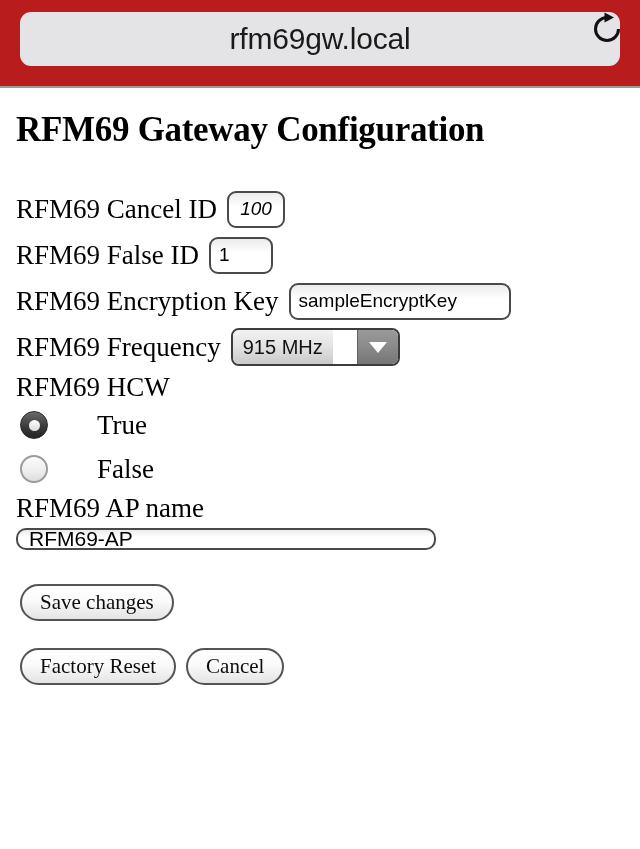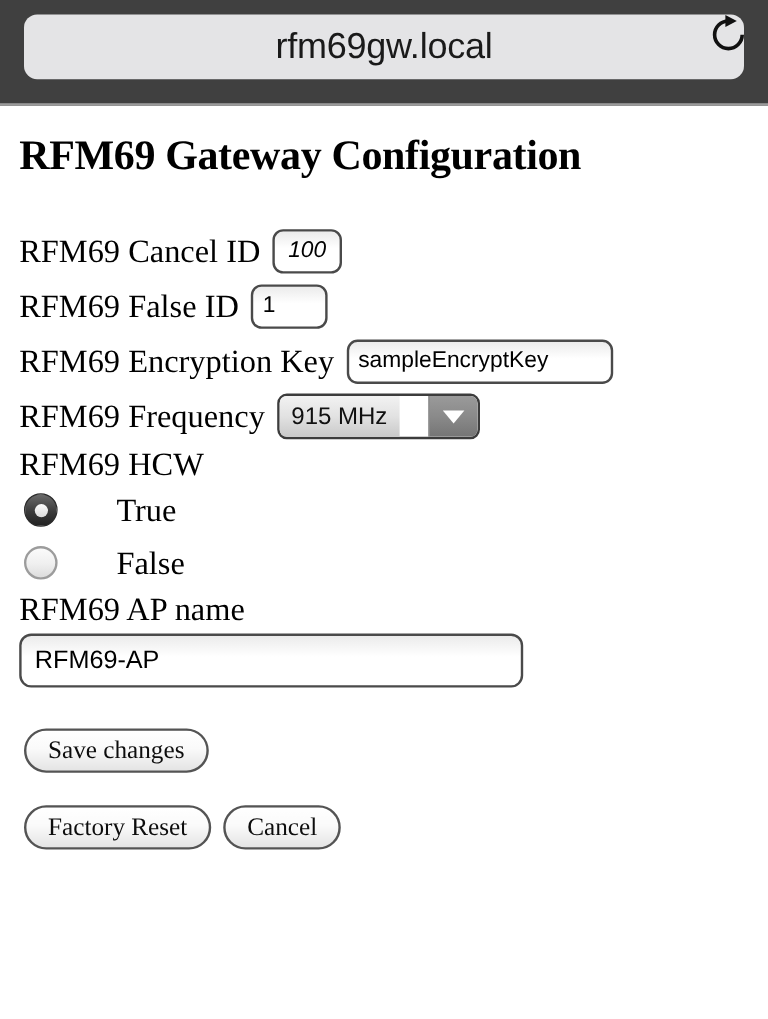--- a/index.html
+++ b/index.html
@@ -12,21 +12,21 @@
     background: #ffffff;
     font-family: "Liberation Serif", serif;
     overflow: hidden;
   }
 
   
   .browser-bar {
     position: relative;
     width: 640px;
     height: 88px;
-    background: #404040;
+    background: #b91c1c;
     border-bottom: 2px solid #9b9b9b;
     box-sizing: border-box;
   }
   .address-pill {
     position: absolute;
     left: 20px;
     top: 12px;
     width: 600px;
     height: 54px;
     background: #e4e4e6;
@@ -97,21 +97,21 @@
     padding: 0 8px;
     margin-left: 10px;
     outline: none;
   }
   .txt-netid  { width: 58px; text-align: center; font-style: italic; }
   .txt-nodeid { width: 64px; }
   .txt-key    { width: 222px; }
   .txt-power  { width: 52px; }
   .txt-ap {
     width: 420px;
-    height: 45px;
+    height: 22px;
     margin-left: 0;
     margin-top: 4px;
     border-radius: 10px;
     font-size: 21px;
     padding: 0 11px;
   }
 
   
   .select-wrap {
     display: inline-flex;

